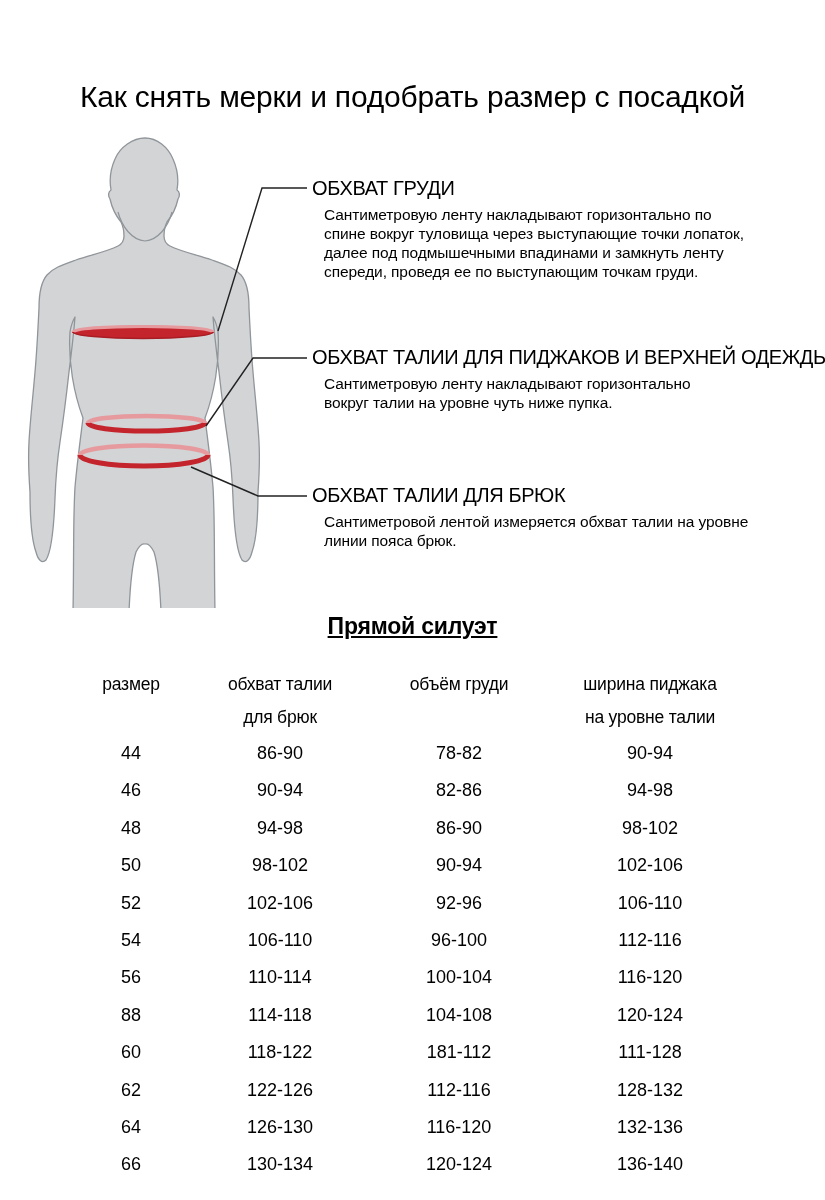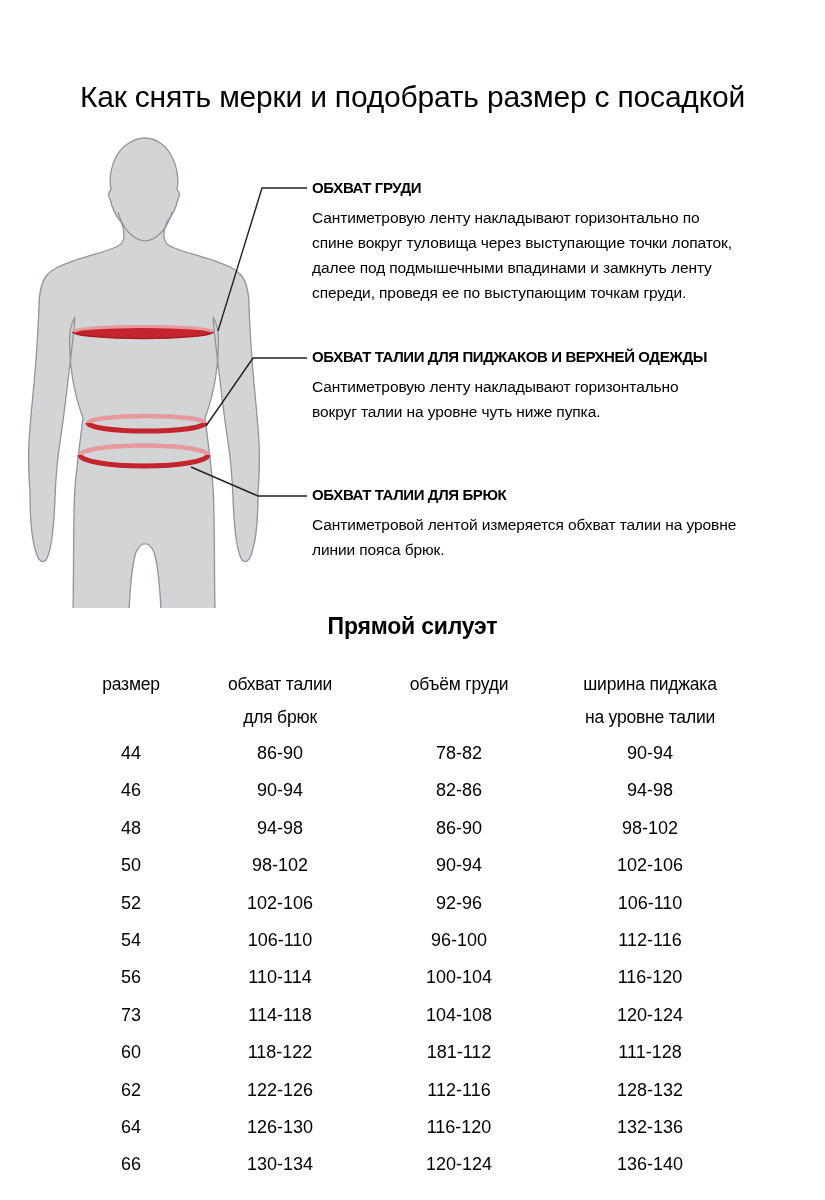--- a/index.html
+++ b/index.html
@@ -8,32 +8,32 @@
     font-family:"Liberation Sans","DejaVu Sans",sans-serif;color:#000;
   }
   .title{
     position:absolute;top:80px;left:0;width:825px;text-align:center;
     font-size:30px;font-weight:400;letter-spacing:-0.2px;margin:0;
   }
   .figure-wrap{position:absolute;left:0;top:130px;width:320px;height:478px;}
   .figure-wrap svg{display:block;}
   .measure{position:absolute;margin:0;padding:0;}
   .measure h2{
-    margin:0;font-size:15px;font-weight:700;letter-spacing:-0.4px;white-space:nowrap;line-height:22px;
+    margin:0;font-size:20px;font-weight:400;letter-spacing:-0.4px;white-space:nowrap;line-height:22px;
   }
   .measure p{
-    margin:0;font-size:15.5px;font-weight:400;line-height:25px;letter-spacing:-0.1px;
+    margin:12px;font-size:15.5px;font-weight:400;line-height:19px;letter-spacing:-0.1px;
     white-space:pre-line;margin-top:6px;
   }
   .m0{left:312px;top:177px;}
   .m1{left:312px;top:346px;}
   .m2{left:312px;top:484px;}
   .table-title{
     position:absolute;top:613px;left:0;width:825px;text-align:center;margin:0;
-    font-size:23px;font-weight:700;letter-spacing:-0.2px;
+    font-size:23px;font-weight:700;letter-spacing:-0.2px;text-decoration:underline;
   }
   .grid-cols{display:grid;grid-template-columns:150px 148px 210px 172px;}
   .thead{position:absolute;left:56px;top:668px;width:680px;font-size:17.5px;letter-spacing:-0.2px;}
   .hcell{text-align:center;}
   .hline{height:33px;line-height:33px;}
   .tbody{position:absolute;left:56px;top:735px;width:680px;font-size:18px;}
   .trow{height:37.4px;line-height:37.4px;}
   .cell{text-align:center;}
 </style>
 </head>
@@ -169,21 +169,21 @@
         <span class="cell">96-100</span>
         <span class="cell">112-116</span>
       </div>
       <div class="trow grid-cols">
         <span class="cell">56</span>
         <span class="cell">110-114</span>
         <span class="cell">100-104</span>
         <span class="cell">116-120</span>
       </div>
       <div class="trow grid-cols">
-        <span class="cell">73</span>
+        <span class="cell">88</span>
         <span class="cell">114-118</span>
         <span class="cell">104-108</span>
         <span class="cell">120-124</span>
       </div>
       <div class="trow grid-cols">
         <span class="cell">60</span>
         <span class="cell">118-122</span>
         <span class="cell">181-112</span>
         <span class="cell">111-128</span>
       </div>

